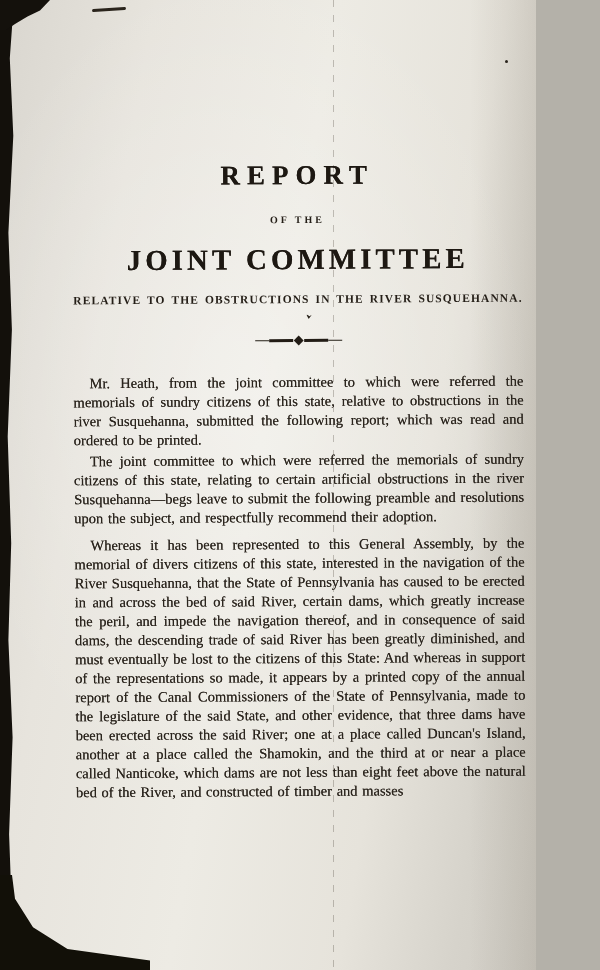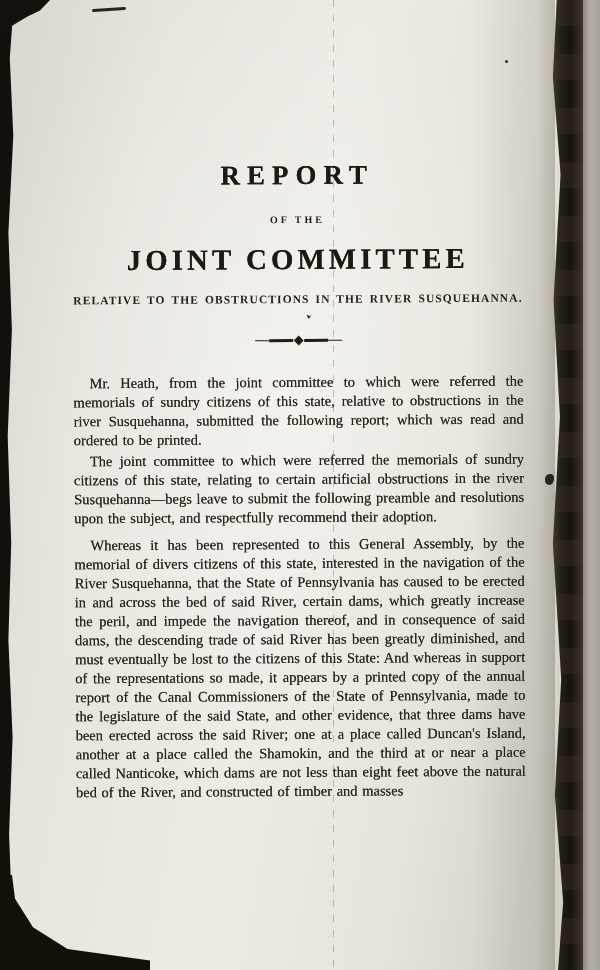--- a/index.html
+++ b/index.html
@@ -2,21 +2,21 @@
 <html><head>
 <meta charset="utf-8">
 <style>
   html,body{margin:0;padding:0;}
   body{
     width:600px;height:970px;overflow:hidden;
     background:#b4b1a9;
     font-family:"Liberation Serif","DejaVu Serif",serif;
   }
   .scan{
-    position:relative;width:600px;height:970px;overflow:hidden;
+    position:relative;width:536px;height:970px;overflow:hidden;
     background:
       radial-gradient(ellipse 420px 600px at 45% 40%, rgba(255,255,255,.35), rgba(255,255,255,0) 70%),
       linear-gradient(100deg,#d9d6cf 0%,#e7e4dd 22%,#edebe4 48%,#e6e3db 72%,#d6d3cb 88%,#cfccc4 100%);
   }
   
   .edge-left-strip{
     position:absolute;left:0;top:0;width:14px;height:970px;background:#13100b;
     clip-path:polygon(0 0,100% 0,70% 6%,95% 14%,60% 24%,85% 34%,55% 45%,80% 56%,60% 66%,90% 76%,65% 86%,85% 94%,70% 100%,0 100%);
   }
   .corner-tl{

